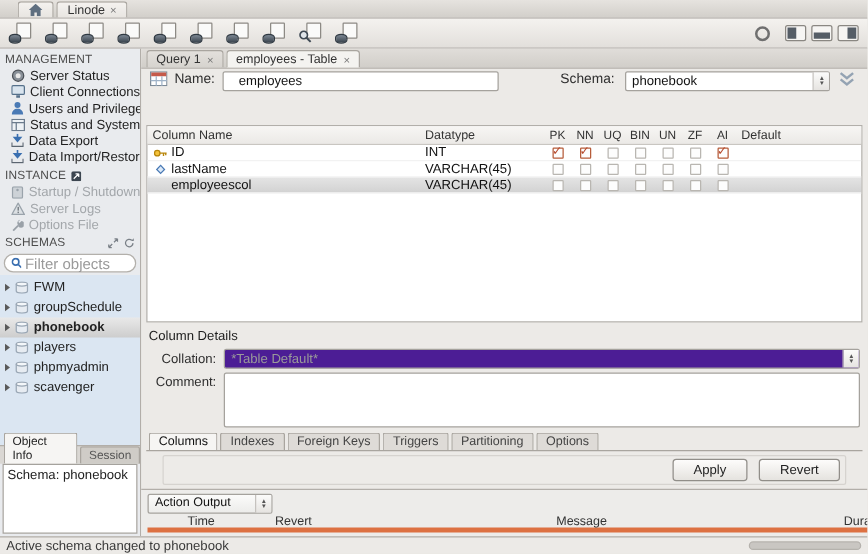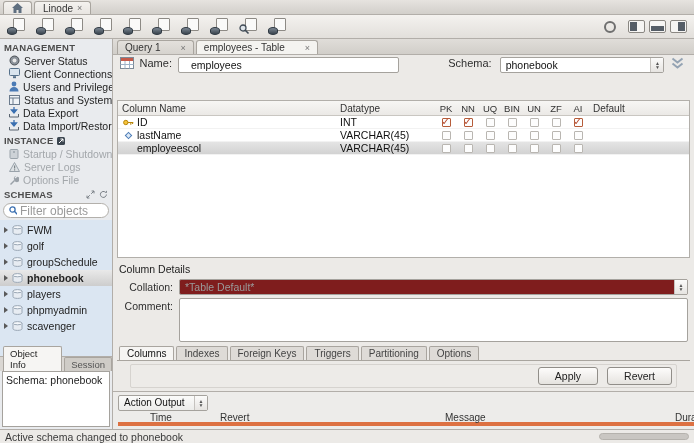--- a/index.html
+++ b/index.html
@@ -1,21 +1,21 @@
 <!DOCTYPE html>
 <html><head>
 <meta charset="utf-8">
 <style>
   *{box-sizing:border-box;margin:0;padding:0}
   html,body{width:694px;height:443px}
   body{font-family:"Liberation Sans","DejaVu Sans",sans-serif;font-size:11px;color:#2b2b2b;background:#e9e7e4;overflow:hidden}
   .app{display:flex;flex-direction:column;width:694px;height:443px}
 
   
-  .wintabs{height:15px;background:linear-gradient(#e6e3df,#d2cfca);border-bottom:1px solid #b2aea9;display:flex;align-items:flex-end;padding-left:3px;gap:2px;flex:none}
+  .wintabs{height:15px;background:linear-gradient(#e6e3df,#d2cfca);border-bottom:1px solid #b2aea9;display:flex;align-items:flex-end;padding-left:14px;gap:2px;flex:none}
   .wtab{height:13px;display:flex;align-items:center;gap:4px;padding:0 8px;font-size:10px;color:#333;
         background:linear-gradient(#f4f2ef,#e8e5e1);border:1px solid #a9a59f;border-bottom:none;border-radius:3px 3px 0 0}
   .wtab .x{color:#777;font-size:9px}
 
   
   .toolbar{height:24px;background:linear-gradient(#f4f2ef,#e2dfdb);border-bottom:1px solid #b2aea9;display:flex;align-items:center;padding:0 7px;gap:10px;flex:none}
   .tbi{width:19px;height:17px;position:relative;flex:none}
   .tbi .doc{position:absolute;right:1px;top:0;width:12px;height:13px;background:#fafaf9;border:1px solid #8d8a85;border-radius:1px}
   .tbi .cyl{position:absolute;left:0;bottom:0;width:10px;height:8px;background:linear-gradient(#7d8894,#39434d);border:1px solid #2f3942;border-radius:5px/3px}
   .tb-right{margin-left:auto;display:flex;align-items:center;gap:4px}
@@ -23,41 +23,41 @@
   .ptog{width:17px;height:13px;border:1px solid #8a8782;background:#f6f5f3;border-radius:2px;position:relative}
   .ptog .seg{position:absolute;background:#555d66}
   .ptog.l .seg{left:1px;top:1px;bottom:1px;width:7px}
   .ptog.b .seg{left:1px;right:1px;bottom:1px;height:5px}
   .ptog.r .seg{right:1px;top:1px;bottom:1px;width:7px}
 
   .body{flex:1;display:flex;min-height:0}
 
   
   .sidebar{width:113px;flex:none;border-right:1px solid #b2aea9;background:#e9ebee;display:flex;flex-direction:column;font-size:10.5px}
-  .sec-h{font-weight:bold;color:#4c4c4c;font-size:9.5px;padding:3px 4px 1px;display:flex;align-items:center;gap:4px;letter-spacing:.2px}
+  .sec-h{font-weight:normal;color:#4c4c4c;font-size:9.5px;padding:3px 4px 1px;display:flex;align-items:center;gap:4px;letter-spacing:.2px}
   .sec-h .sp{flex:1}
   .s-item{display:flex;align-items:center;gap:4px;height:13px;padding-left:9px;white-space:nowrap;overflow:hidden;color:#1f1f1f}
   .s-item svg{flex:none}
   .s-item.dis{color:#a3a7ab}
   .filter{margin:2px 3px;background:#fff;border:1px solid #b3b0ab;border-radius:8px;height:15px;display:flex;align-items:center;gap:3px;padding:0 5px}
   .filter input{border:none;outline:none;width:100%;font-size:12px;background:transparent;color:#333}
   .filter input::placeholder{color:#9a9a9a}
   .slist{flex:1;background:#dbe6f2;overflow:hidden;padding-top:2px;min-height:0}
   .srow{display:flex;align-items:center;gap:4px;height:16px;padding-left:4px;color:#222;white-space:nowrap;overflow:hidden}
   .srow.sel{background:linear-gradient(#e9e9e9,#cdcdcd);font-weight:bold}
   .tri{width:0;height:0;border-left:4px solid #5a5a5a;border-top:3px solid transparent;border-bottom:3px solid transparent;flex:none}
   .itabs{display:flex;align-items:flex-end;height:15px;background:#dad7d3;border-top:1px solid #b2aea9;padding-left:3px;gap:2px;flex:none}
   .itab{font-size:9.5px;padding:1px 6px;background:#cfccc7;border:1px solid #a9a59f;border-bottom:none;border-radius:2px 2px 0 0;color:#555}
   .itab.active{background:#f6f5f3;color:#1d1d1d}
   .ibox{height:56px;background:#fff;border:1px solid #a5a29d;margin:0 2px 2px;padding:2px 3px;font-size:10.5px;color:#222;flex:none}
 
   
   .main{flex:1;display:flex;flex-direction:column;min-width:0;background:#eceae7}
   .etabs{height:16px;background:linear-gradient(#e0ddd9,#d1cec9);border-bottom:1px solid #b2aea9;display:flex;align-items:flex-end;padding-left:4px;gap:2px;flex:none}
-  .etab{font-size:10px;height:14px;display:flex;align-items:center;gap:20px;padding:0 7px;background:linear-gradient(#e3e0dc,#d6d3ce);border:1px solid #a9a59f;border-bottom:none;border-radius:3px 3px 0 0;color:#333}
+  .etab{font-size:10px;height:14px;display:flex;align-items:center;gap:5px;padding:0 7px;background:linear-gradient(#e3e0dc,#d6d3ce);border:1px solid #a9a59f;border-bottom:none;border-radius:3px 3px 0 0;color:#333}
   .etab.active{background:#f4f3f0}
   .etab .x{color:#777;font-size:9px}
 
   .editor{flex:1;display:flex;flex-direction:column;min-height:0;padding:2px 4px 0}
   .edh{height:24px;flex:none;display:flex;align-items:flex-start;gap:6px;padding:0 3px;margin-bottom:19px}
   .lbl{color:#2e2e2e}
   .tin{width:228px;height:16px;border:1px solid #a5a29d;border-radius:2px;padding:0 12px;font-size:10.5px;font-family:inherit;background:#fff;color:#111;outline:none}
   .selbox{height:16px;border:1px solid #a5a29d;border-radius:2px;background:#fff;display:flex;align-items:center;padding-left:5px;font-size:10.5px;color:#111}
   .selbox .stp{margin-left:auto;width:13px;height:100%;border-left:1px solid #c5c2be;background:linear-gradient(#fbfbfa,#e6e4e1);display:flex;flex-direction:column;align-items:center;justify-content:center;line-height:4px;font-size:5px;color:#555}
   .schema-sel{width:170px;margin-left:2px}
@@ -76,33 +76,33 @@
   .ghead .c-flag{font-size:9.5px}
   .cb{width:9px;height:9px;border:1px solid #b9b6b1;background:#fdfdfd;border-radius:1px;position:relative}
   .cb.on{border-color:#b65c3a}
   .cb.on::after{content:"\2713";position:absolute;left:-1px;top:-3px;font-size:10px;font-weight:bold;color:#b5472a}
   .gfill{flex:1}
 
   .details{flex:none;padding:1px 2px 0;font-size:10.5px}
   .d-title{margin:1px 0 4px;color:#1d1d1d}
   .d-row{display:flex;align-items:flex-start;margin-bottom:3px}
   .d-lab{width:54px;text-align:right;margin-right:6px;color:#2e2e2e;padding-top:2px}
-  .coll-sel{flex:1;color:#9a9a9a;background:#7f1d1d}
+  .coll-sel{flex:1;color:#9a9a9a;background:#4c1d95}
   .d-row textarea{flex:1;height:44px;border:1px solid #a5a29d;border-radius:2px;background:#fff;resize:none;font-family:inherit;font-size:10.5px;outline:none}
 
   .btabs{display:flex;align-items:flex-end;height:16px;flex:none;padding-left:2px;gap:2px;border-bottom:1px solid #a9a59f}
   .btab{font-size:10px;height:14px;display:flex;align-items:center;padding:0 7px;background:#dedbd7;border:1px solid #a9a59f;border-bottom:none;border-radius:2px 2px 0 0;color:#444}
   .btab.active{background:#f6f5f3;color:#111}
 
   .applyrow{height:24px;flex:none;display:flex;align-items:center;justify-content:flex-end;gap:9px;padding:0 4px;margin:3px 13px;background:#edebe8;border:1px solid #d6d3cf;border-radius:2px}
   .btn{font-size:10.5px;padding:2px 16px;background:linear-gradient(#fdfcfb,#e5e3df);border:1px solid #918e89;border-radius:3px;color:#222;cursor:default}
 
   .aout{height:38px;flex:none;border-top:1px solid #b2aea9;background:#edecea;padding:2px 0 0 5px;display:flex;flex-direction:column}
   .ao-top{display:flex;align-items:center;height:17px;flex:none}
-  .ao-sel{width:90px;font-size:10px;background:linear-gradient(#fbfbfa,#ececea)}
+  .ao-sel{width:100px;font-size:10px;background:linear-gradient(#fbfbfa,#ececea)}
   .ao-head{display:flex;align-items:center;height:14px;flex:none;font-size:10px;color:#333;border-bottom:4px solid #dd7142;margin-top:1px}
   .ao-c1{width:16px}.ao-c2{width:16px}
   .ao-time{width:70px}.ao-act{width:225px}.ao-msg{width:230px}
   .ao-dur{flex:1;white-space:nowrap;overflow:hidden}
 
   .statusbar{height:14px;flex:none;background:#eceae7;border-top:1px solid #b2aea9;display:flex;align-items:center;padding:0 5px;font-size:10.5px;color:#3a3a3a}
   .hthumb{margin-left:auto;width:90px;height:7px;border-radius:4px;background:#c9c6c2;border:1px solid #b5b2ad}
 </style>
 </head>
 <body>
@@ -283,28 +283,20 @@
               <ellipse cx="5.5" cy="2.2" rx="4.5" ry="1.6" fill="#f4f7fa" stroke="#9aa7b5"></ellipse>
             </svg>
             <span>FWM</span>
           </div>
         <div class="srow">
             <span class="tri"></span>
             <svg width="11" height="10">
               <path d="M1 2.2v5.6c0 .9 2 1.6 4.5 1.6s4.5-.7 4.5-1.6V2.2" fill="#e7ecf2" stroke="#9aa7b5"></path>
               <ellipse cx="5.5" cy="2.2" rx="4.5" ry="1.6" fill="#f4f7fa" stroke="#9aa7b5"></ellipse>
             </svg>
-            <span>golf</span>
-          </div>
-        <div class="srow">
-            <span class="tri"></span>
-            <svg width="11" height="10">
-              <path d="M1 2.2v5.6c0 .9 2 1.6 4.5 1.6s4.5-.7 4.5-1.6V2.2" fill="#e7ecf2" stroke="#9aa7b5"></path>
-              <ellipse cx="5.5" cy="2.2" rx="4.5" ry="1.6" fill="#f4f7fa" stroke="#9aa7b5"></ellipse>
-            </svg>
             <span>groupSchedule</span>
           </div>
         <div class="srow sel">
             <span class="tri"></span>
             <svg width="11" height="10">
               <path d="M1 2.2v5.6c0 .9 2 1.6 4.5 1.6s4.5-.7 4.5-1.6V2.2" fill="#e7ecf2" stroke="#9aa7b5"></path>
               <ellipse cx="5.5" cy="2.2" rx="4.5" ry="1.6" fill="#f4f7fa" stroke="#9aa7b5"></ellipse>
             </svg>
             <span>phonebook</span>
           </div>

